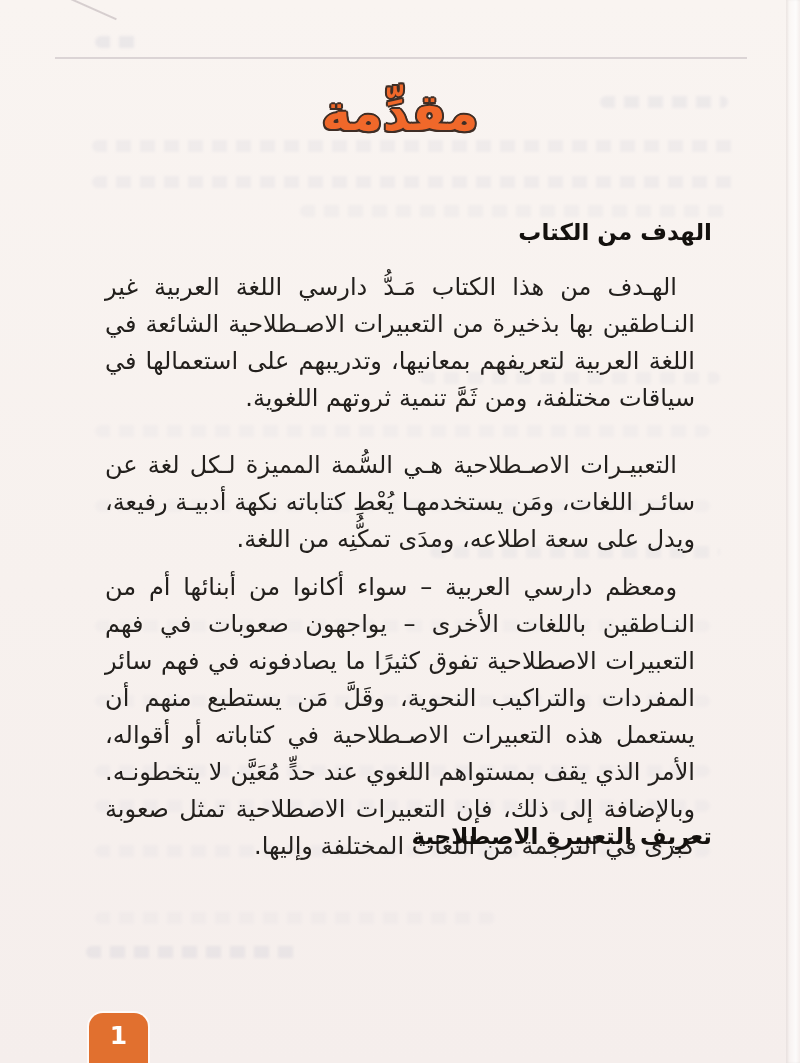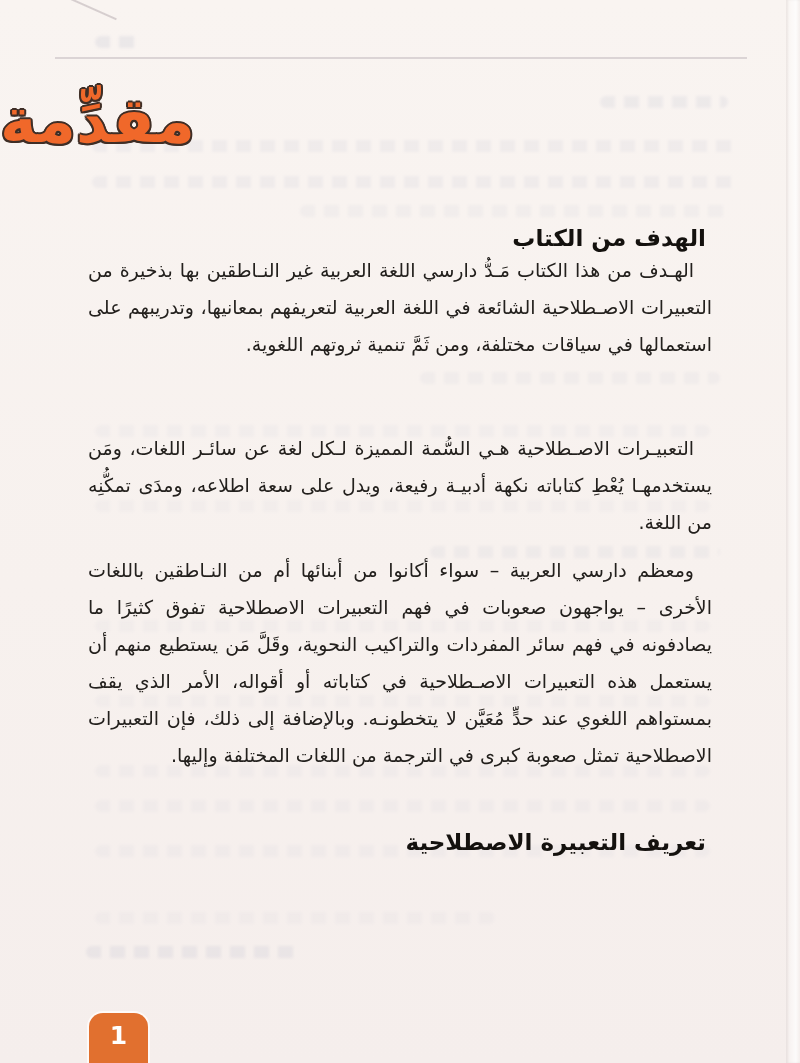--- a/index.html
+++ b/index.html
@@ -26,38 +26,38 @@
   }
   .edge-right {
     position: absolute; top: 0; right: 0; width: 14px; height: 100%;
     background: linear-gradient(90deg, rgba(255,255,255,0) 0%, rgba(255,255,255,.75) 70%, rgba(244,238,236,.9) 100%);
     border-right: 0; box-shadow: inset 2px 0 2px rgba(182,172,170,.18);
   }
 
   
   .title {
     position: absolute; top: 84px; left: 0; right: 0;
-    margin: 0; text-align: left;
-    font-size: 62px; font-weight: bold; letter-spacing: 1px;
+    margin: 0; text-align: center;
+    font-size: 50px; font-weight: bold; letter-spacing: 1px;
     color: #f0682a;
     text-shadow:
       -2px 0 0 #3f2e26, 2px 0 0 #3f2e26, 0 -2px 0 #3f2e26, 0 2px 0 #3f2e26,
       -1.5px -1.5px 0 #3f2e26, 1.5px -1.5px 0 #3f2e26,
       -1.5px 1.5px 0 #3f2e26, 1.5px 1.5px 0 #3f2e26;
   }
 
   
   .hd {
-    position: absolute; right: 88px; left: 88px; margin: 6px;
+    position: absolute; right: 88px; left: 88px; margin: 0;
     font-size: 23px; font-weight: bold; color: #14110e;
     text-align: right; line-height: 32px;
   }
   .para {
-    position: absolute; right: 88px; left: 88px; margin: 0;
-    font-size: 19px; line-height: 37px; color: #23201d;
+    position: absolute; right: 88px; left: 88px; margin: 17px;
+    font-size: 24px; line-height: 37px; color: #23201d;
     text-align: justify; text-align-last: right; text-indent: 18px;
   }
 
   
   .pagenum {
     position: absolute; left: 89px; bottom: 0;
     width: 59px; height: 50px;
     background: #e1702f;
     border-radius: 14px 14px 0 0;
     box-shadow: 0 0 0 2px rgba(255,252,250,.85);

